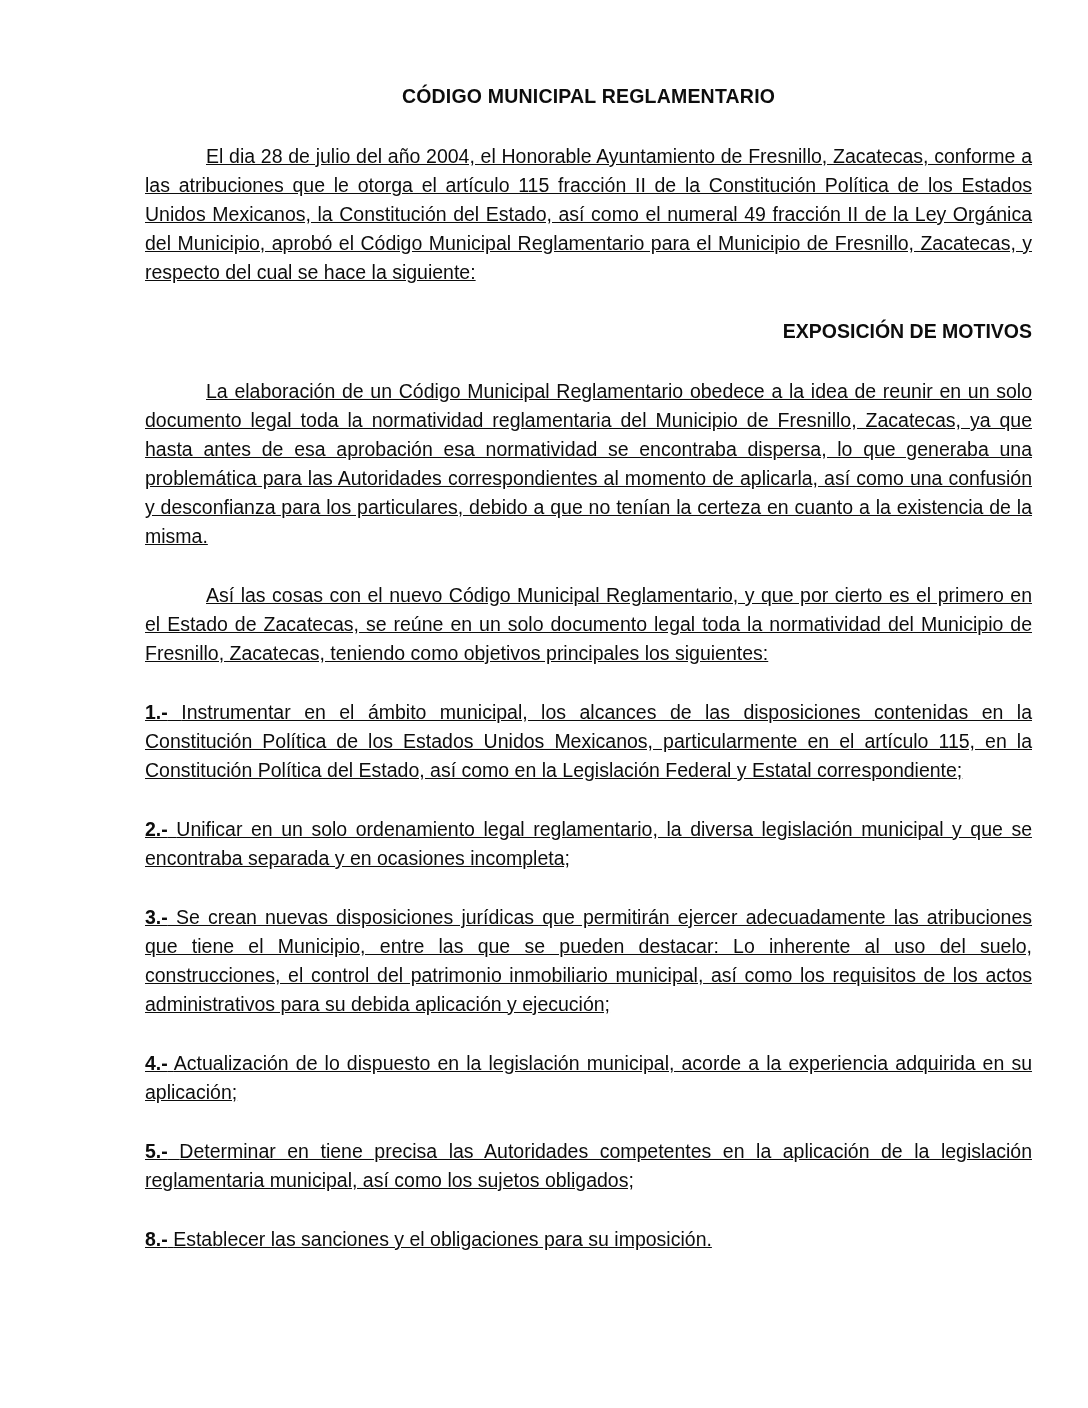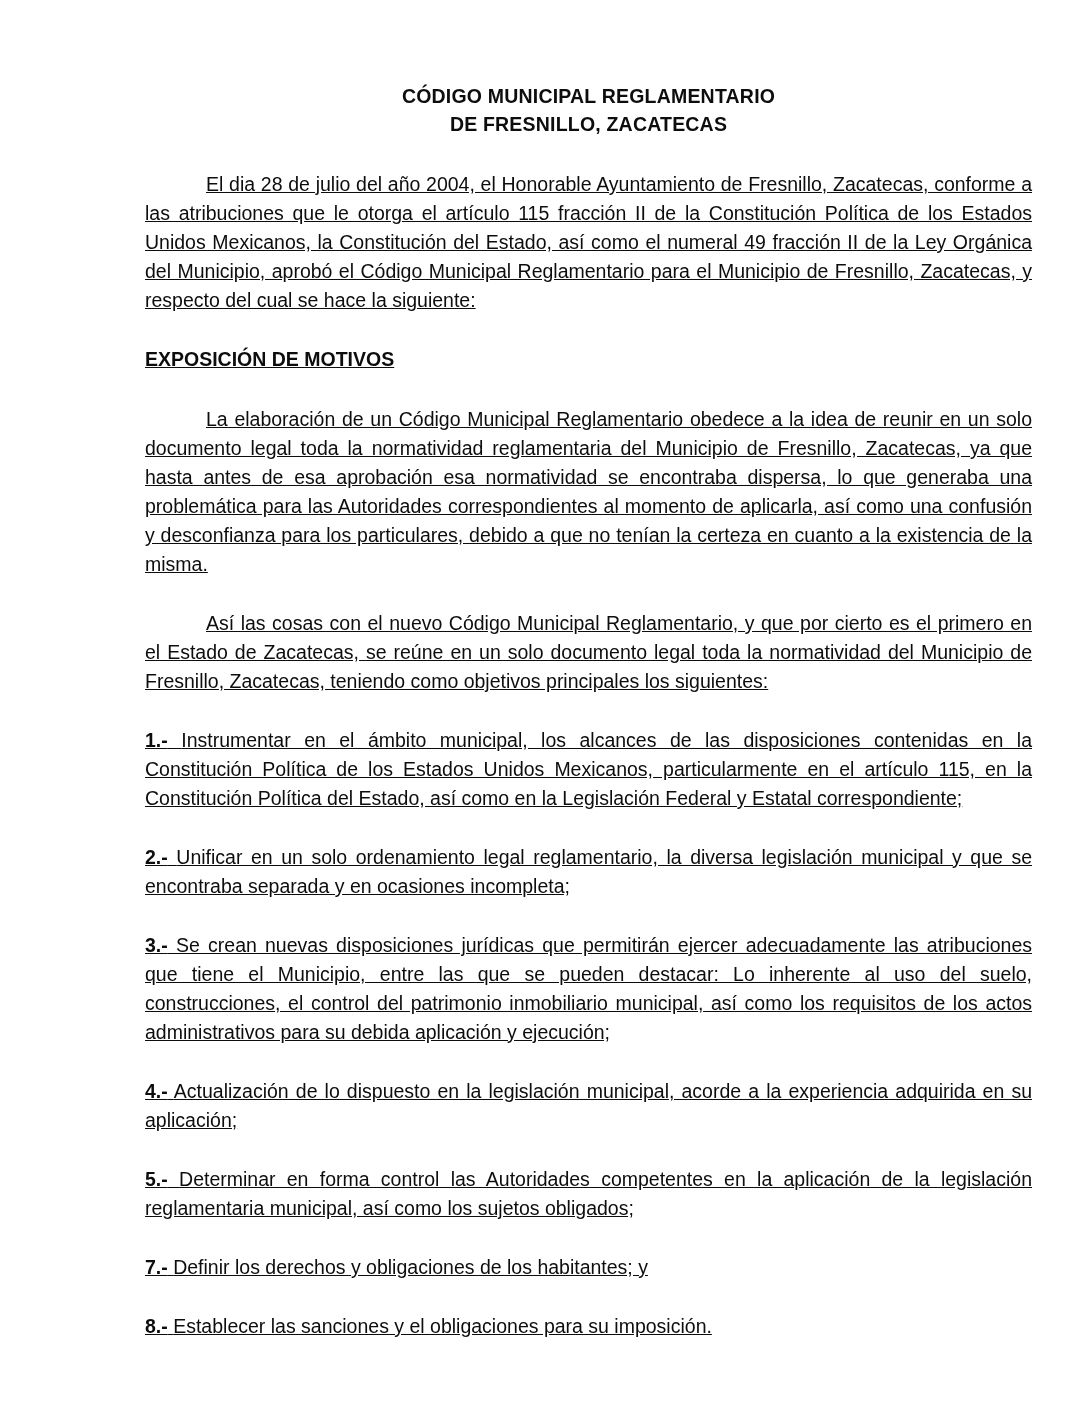--- a/index.html
+++ b/index.html
@@ -18,64 +18,61 @@
   }
   .doc-title {
     text-align: center;
     font-weight: bold;
     font-size: 19.5px;
     line-height: 28px;
     letter-spacing: 0.2px;
     margin-bottom: 32px;
   }
   .section-heading {
-    text-align: left;
+    text-align: right;
     font-weight: bold;
     font-size: 19.5px;
     line-height: 28px;
     margin: 2px 0 32px 0;
-    text-decoration: underline;
   }
   p.para {
     font-size: 19.5px;
     line-height: 29px;
     text-align: justify;
     margin-bottom: 30px;
     text-decoration: underline;
   }
   p.indent { text-indent: 61px; }
   p.item .num { font-weight: bold; }
   p.item { margin-bottom: 30px; }
 </style>
 </head>
 <body>
 
 <div class="page">
 
   <div class="doc-title">
     <div>CÓDIGO MUNICIPAL REGLAMENTARIO</div>
-    <div>DE FRESNILLO, ZACATECAS</div>
   </div>
 
   <p class="para indent">El dia 28 de julio del año 2004, el Honorable Ayuntamiento de Fresnillo, Zacatecas, conforme a las atribuciones que le otorga el artículo 115 fracción II de la Constitución Política de los Estados Unidos Mexicanos, la Constitución del Estado, así como el numeral 49 fracción II de la Ley Orgánica del Municipio, aprobó el Código Municipal Reglamentario para el Municipio de Fresnillo, Zacatecas, y respecto del cual se hace la siguiente:</p>
 
   <div class="section-heading">EXPOSICIÓN DE MOTIVOS</div>
 
   <p class="para indent">La elaboración de un Código Municipal Reglamentario obedece a la idea de reunir en un solo documento legal toda la normatividad reglamentaria del Municipio de Fresnillo, Zacatecas, ya que hasta antes de esa aprobación esa normatividad se encontraba dispersa, lo que generaba una problemática para las Autoridades correspondientes al momento de aplicarla, así como una confusión y desconfianza para los particulares, debido a que no tenían la certeza en cuanto a la existencia de la misma.</p>
 
   <p class="para indent">Así las cosas con el nuevo Código Municipal Reglamentario, y que por cierto es el primero en el Estado de Zacatecas, se reúne en un solo documento legal toda la normatividad del Municipio de Fresnillo, Zacatecas, teniendo como objetivos principales los siguientes:</p>
 
   <p class="para item"><span class="num">1.-</span> <span>Instrumentar en el ámbito municipal, los alcances de las disposiciones contenidas en la Constitución Política de los Estados Unidos Mexicanos, particularmente en el artículo 115, en la Constitución Política del Estado, así como en la Legislación Federal y Estatal correspondiente;</span></p>
 
   <p class="para item"><span class="num">2.-</span> <span>Unificar en un solo ordenamiento legal reglamentario, la diversa legislación municipal y que se encontraba separada y en ocasiones incompleta;</span></p>
 
   <p class="para item"><span class="num">3.-</span> <span>Se crean nuevas disposiciones jurídicas que permitirán ejercer adecuadamente las atribuciones que tiene el Municipio, entre las que se pueden destacar: Lo inherente al uso del suelo, construcciones, el control del patrimonio inmobiliario municipal, así como los requisitos de los actos administrativos para su debida aplicación y ejecución;</span></p>
 
   <p class="para item"><span class="num">4.-</span> <span>Actualización de lo dispuesto en la legislación municipal, acorde a la experiencia adquirida en su aplicación;</span></p>
 
-  <p class="para item"><span class="num">5.-</span> <span>Determinar en forma control las Autoridades competentes en la aplicación de la legislación reglamentaria municipal, así como los sujetos obligados;</span></p>
+  <p class="para item"><span class="num">5.-</span> <span>Determinar en tiene precisa las Autoridades competentes en la aplicación de la legislación reglamentaria municipal, así como los sujetos obligados;</span></p>
 
 
-  <p class="para item"><span class="num">7.-</span> <span>Definir los derechos y obligaciones de los habitantes; y</span></p>
 
   <p class="para item"><span class="num">8.-</span> <span>Establecer las sanciones y el obligaciones para su imposición.</span></p>
 
 </div>
 
 </body></html>

